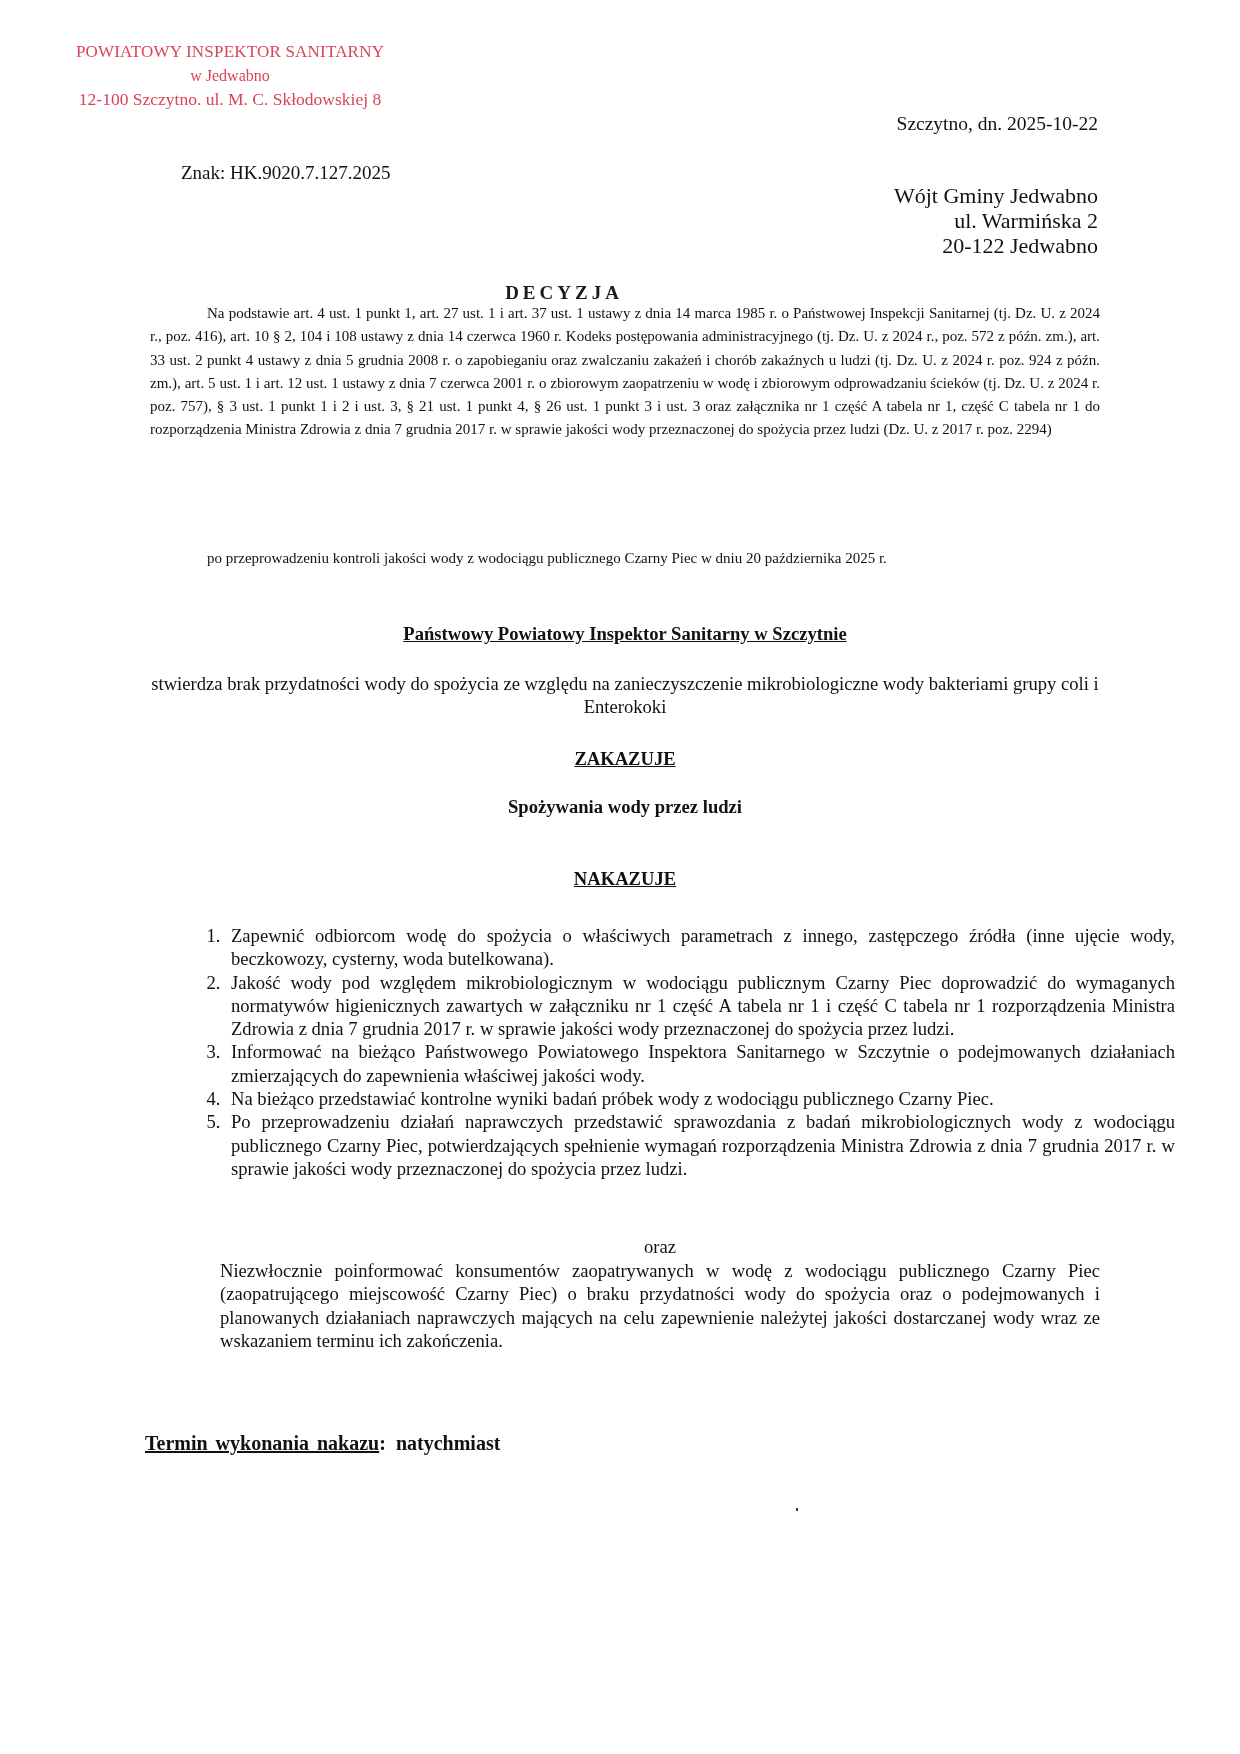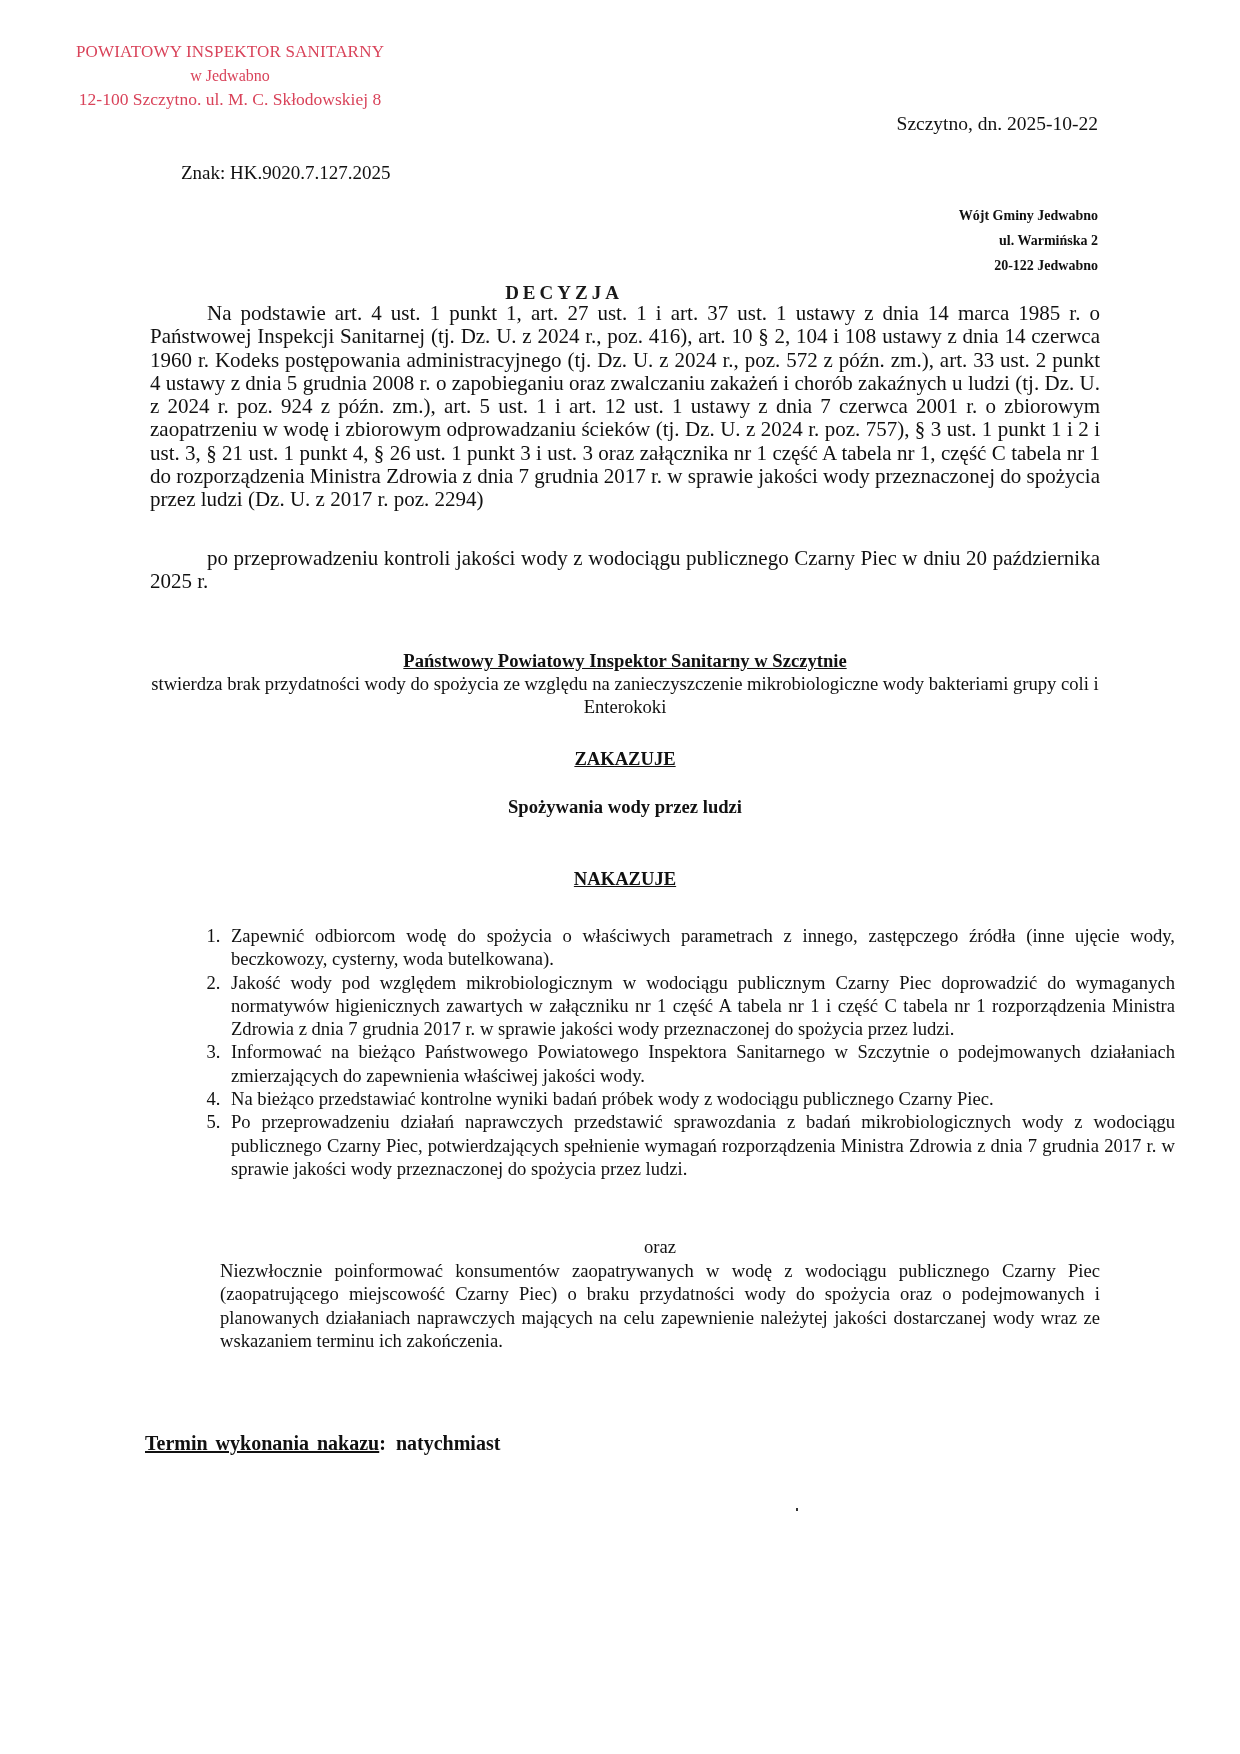--- a/index.html
+++ b/index.html
@@ -7,30 +7,30 @@
          font-family: "Liberation Serif", serif; color: #1a1a1a; }
   .stamp { position: absolute; left: 40px; top: 40px; width: 380px; text-align: center;
            color: #d9435a; font-family: "Liberation Serif", serif; }
   .stamp .l1 { font-size: 27px; letter-spacing: 0.5px; line-height: 34px; }
   .stamp .l2 { font-size: 17px; line-height: 24px; letter-spacing: 0.2px; }
   .stamp .l3 { font-size: 16px; line-height: 24px; }
   .stamp .l4 { font-size: 17.5px; line-height: 22px; }
   .znak { position: absolute; left: 145px; top: 162px; font-size: 19px; color: #111; margin-left: 36px; }
   .date { position: absolute; right: 142px; top: 113px; font-size: 19.5px; color: #111; }
   .addressee { position: absolute; right: 142px; top: 183px; text-align: right;
-               font-weight: bold; font-size: 14px; line-height: 25px; color: #111; margin-top: 20px; }
+               font-weight: normal; font-size: 22px; line-height: 25px; color: #111; }
   .title { position: absolute; left: 0; width: 1128px; top: 282px; text-align: center;
            font-weight: bold; font-size: 19px; letter-spacing: 4px; }
-  .para { position: absolute; left: 150px; width: 950px; font-size: 21px; line-height: 23.3px;
+  .para { position: absolute; left: 150px; width: 950px; font-size: 15px; line-height: 23.3px;
           text-align: justify; font-family: "Liberation Serif", serif; color: #111; }
   .p1 { top: 302px; text-indent: 57px; }
   .p2 { top: 547px; text-indent: 57px; }
   .center { position: absolute; left: 150px; width: 950px; text-align: center;
             font-size: 18.6px; line-height: 23.3px; color: #111; }
-  .issuer { top: 622px; text-decoration: underline; font-weight: bold; margin-top: 27px; }
+  .issuer { top: 622px; text-decoration: underline; font-weight: bold; }
   .statement { top: 672px; }
   .zakazuje { top: 747px; font-weight: bold; text-decoration: underline; }
   .spozywania { top: 795px; font-weight: bold; }
   .nakazuje { top: 867px; font-weight: bold; text-decoration: underline; }
   ol.orders { position: absolute; left: 150px; top: 917px; width: 950px; margin: 7px;
               padding-left: 68px; font-size: 18.6px; line-height: 23.3px; color: #111; }
   ol.orders li { text-align: justify; padding-left: 6px; }
   .oraz { top: 1235px; left: 220px; width: 880px; }
   .final { position: absolute; left: 220px; top: 1259px; width: 880px; font-size: 18.6px;
            line-height: 23.3px; text-align: justify; color: #111; }

